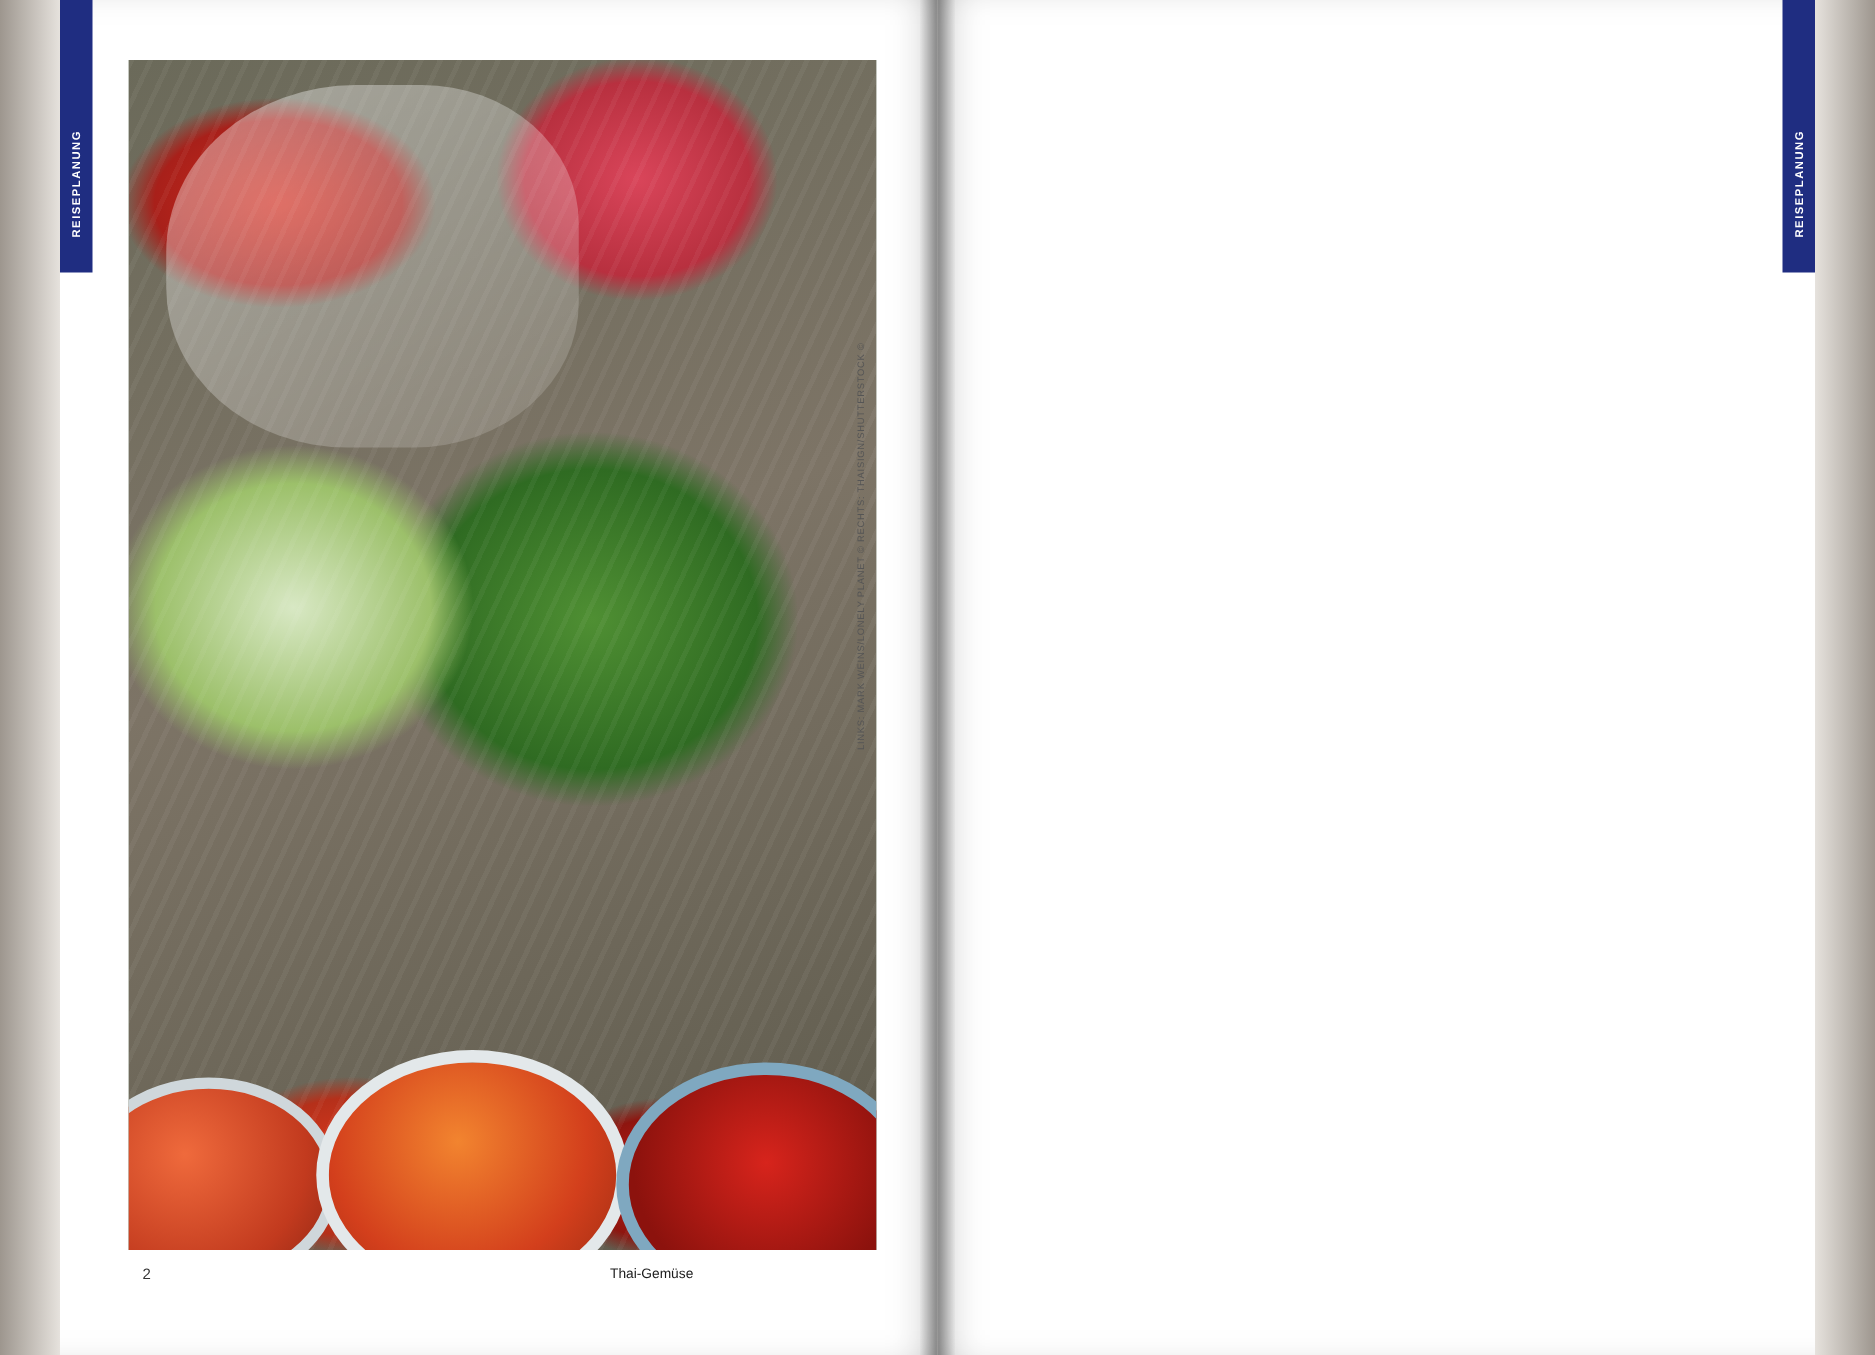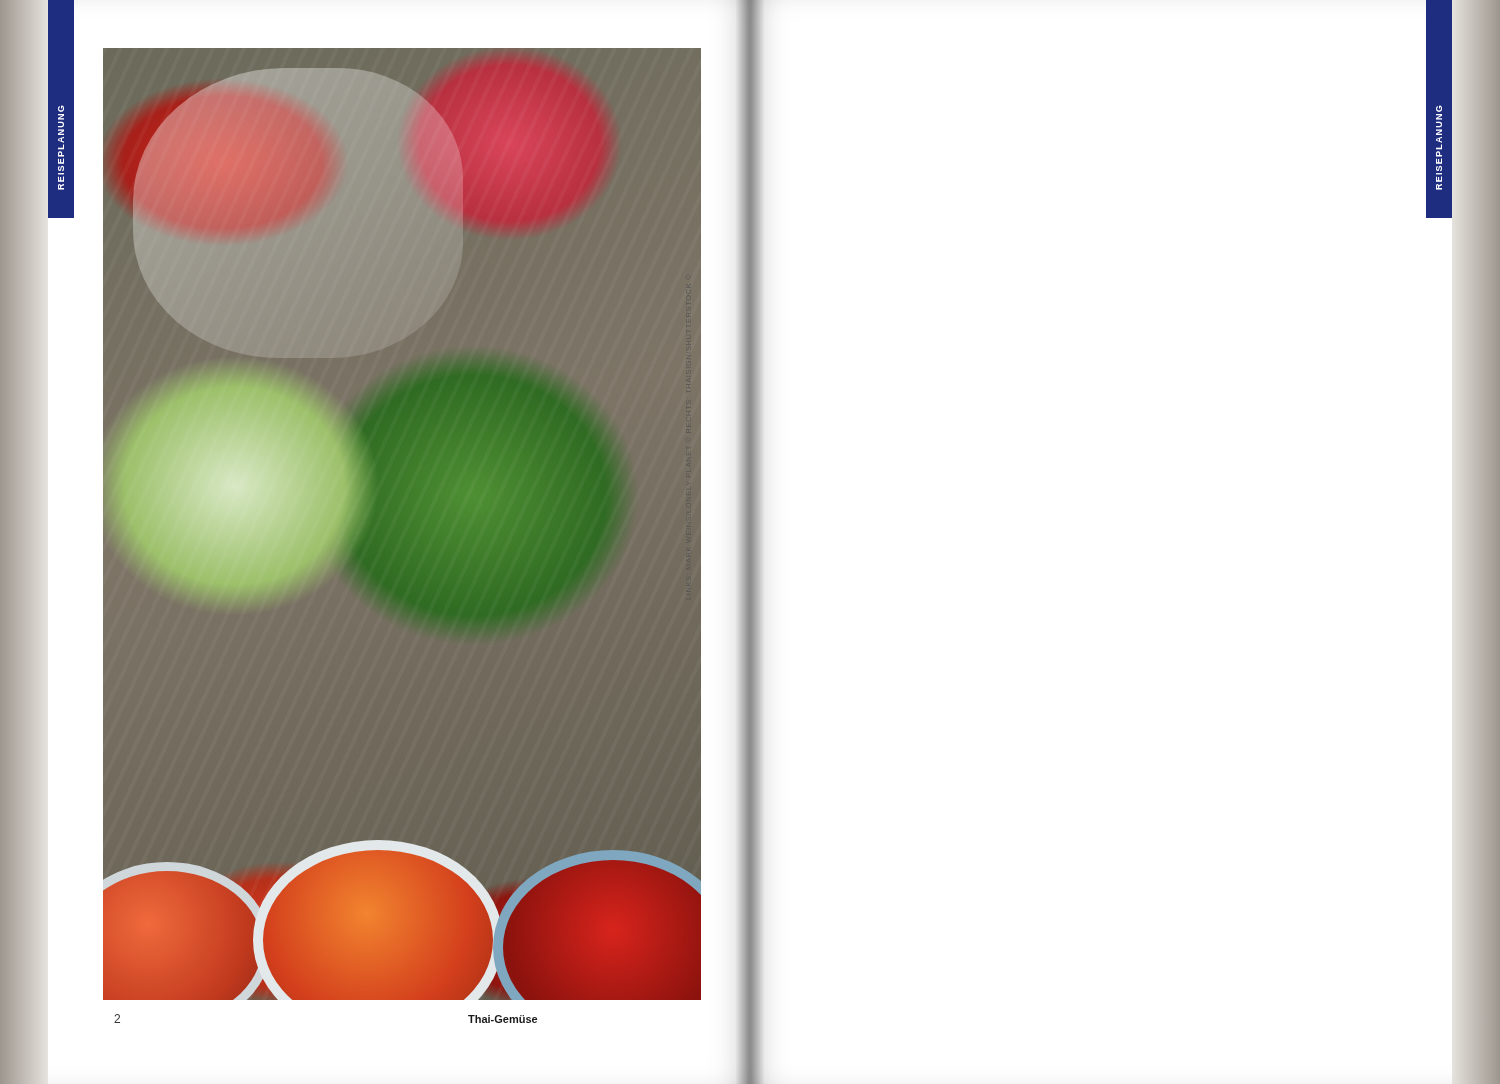--- a/index.html
+++ b/index.html
@@ -50,21 +50,21 @@
   .b2{left:150px;bottom:-40px;width:230px;height:180px;background:radial-gradient(circle at 45% 35%,#f2842f,#d33f1c 60%,#9b2b12);border:10px solid #e3e8ea;}
   .b3{left:390px;bottom:-45px;width:220px;height:175px;background:radial-gradient(circle at 50% 40%,#d7241c,#8c120d 70%);border:10px solid #7fa8c0;}
   .photo .bag{position:absolute;left:30px;top:20px;width:330px;height:290px;
     background:linear-gradient(145deg,rgba(255,255,255,.42),rgba(255,255,255,.12));
     border-radius:46% 38% 40% 44%;mix-blend-mode:screen;}
   .photo-credit{
     position:absolute;left:636px;top:600px;width:200px;
     transform:rotate(-90deg);transform-origin:left top;
     font-size:7.5px;color:#555;letter-spacing:.6px;white-space:nowrap;
   }
-  .photo-caption{position:absolute;left:420px;top:1013px;font-size:11px;font-weight:700;color:#1a1a1a;}
+  .photo-caption{position:absolute;left:440px;top:1013px;font-size:11px;font-weight:400;color:#1a1a1a;}
   .folio-left{position:absolute;left:66px;top:1012px;font-size:12px;color:#333;}
 </style>
 </head>
 <body>
 
 <div class="spread">
   <div class="edge-left"></div>
   <div class="edge-right"></div>
 
   <div class="page page-left">

